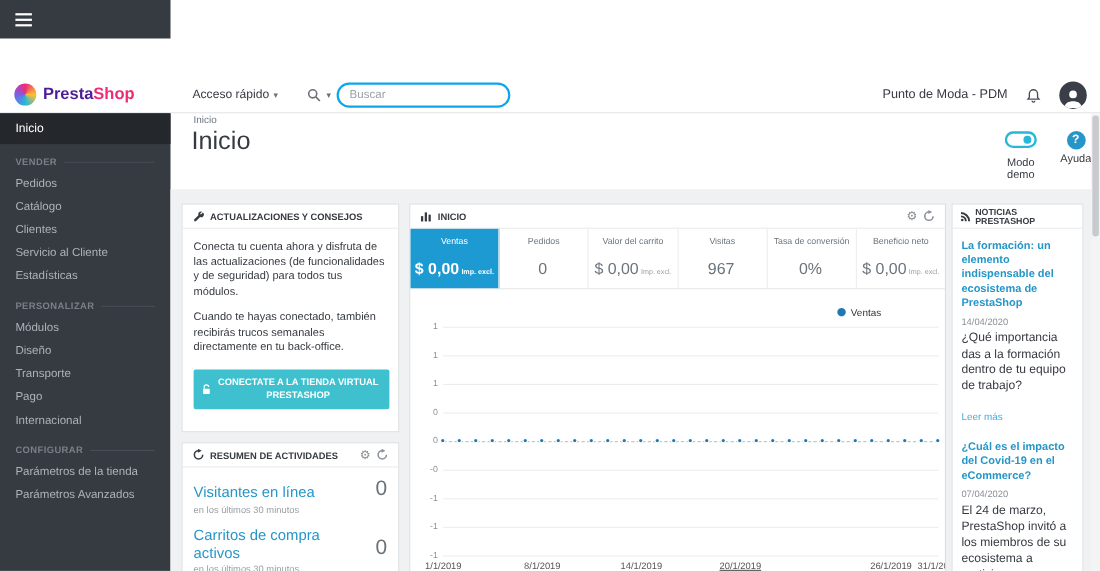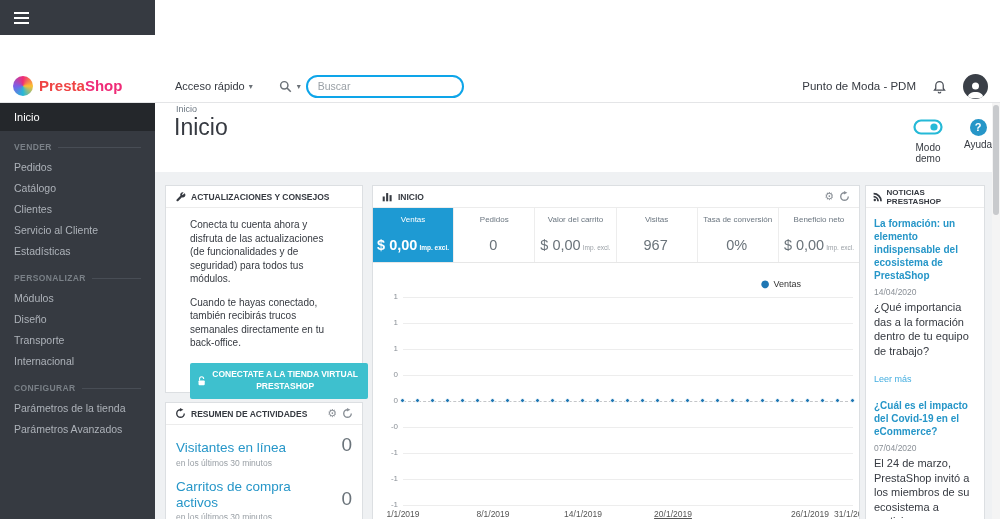--- a/index.html
+++ b/index.html
@@ -7,21 +7,21 @@
 body{position:relative;overflow:hidden;background:#fff;font-family:"Liberation Sans",sans-serif;color:#363a41}
 
 
 #burger{position:absolute;left:0;top:0;width:155px;height:35px;background:#363a41;display:flex;flex-direction:column;justify-content:center;gap:3px;padding-left:14px;cursor:pointer}
 #burger .bar{width:15px;height:2px;background:#fff}
 
 
 #topbar{position:absolute;left:0;top:70px;width:1000px;height:33px;background:#fff;border-bottom:1px solid #e4e5e7;display:flex;align-items:center}
 .logo{display:flex;align-items:center;gap:6px;width:155px;padding-left:13px;cursor:pointer}
 .logo-ico{width:20px;height:20px;border-radius:50%;background:conic-gradient(#ef2b77,#fdc02f,#25b9d7,#7b5fe8,#ef2b77);flex:0 0 auto}
-.lp{font-size:15px;font-weight:bold;color:#ef4444}
+.lp{font-size:15px;font-weight:bold;color:#4c1d95}
 .ls{font-size:15px;font-weight:bold;color:#ef2b77}
 .quick{margin-left:20px;font-size:11px;display:flex;align-items:center;gap:4px;cursor:pointer}
 .caret{font-size:8px;color:#6b7177}
 .searchzone{display:flex;align-items:center;margin-left:26px;gap:5px}
 #search-input{width:158px;height:23px;border:2px solid #0ea5e9;border-radius:12px;font-size:10.5px;padding:0 10px;color:#555;outline:none;font-family:inherit}
 #search-input::placeholder{color:#9aa0a6}
 .head-right{margin-left:auto;display:flex;align-items:center;gap:16px;padding-right:12px}
 .shopname{font-size:11.5px;cursor:pointer}
 .avatar{width:25px;height:25px;border-radius:50%;background:#3a3f47;overflow:hidden;display:flex;align-items:flex-end;justify-content:center;cursor:pointer}
 
@@ -43,21 +43,21 @@
 .help-circle{width:17px;height:17px;border-radius:50%;background:#2696c8;color:#fff;font-size:11px;font-weight:bold;line-height:17px;margin:0 auto;text-align:center}
 
 
 .panel{position:absolute;background:#fff;border:1px solid #dcdfe2}
 .phead{height:22px;display:flex;align-items:center;gap:5px;padding:0 9px;border-bottom:1px solid #ececec;font-size:8.5px;font-weight:bold;color:#363a41;flex:0 0 auto}
 .phead .sp{flex:1}
 .ico-gear{font-size:11px;color:#8a9097;cursor:pointer;line-height:1;font-family:"DejaVu Sans",sans-serif}
 .ico-btn{cursor:pointer;display:flex;align-items:center}
 
 #p-updates{left:165px;top:185px;width:198px;height:208px}
-#p-updates .pbody{padding:10px 24px 0;font-size:10px;line-height:1.35}
+#p-updates .pbody{padding:10px 10px 0;font-size:10px;line-height:1.35}
 #p-updates p+p{margin-top:10px}
 #connect-btn{margin:13px auto 0;display:flex;align-items:center;justify-content:center;gap:5px;width:178px;min-height:36px;background:#3ec0ce;border:none;border-radius:2px;color:#fff;font-size:8.5px;font-weight:bold;line-height:1.35;cursor:pointer;font-family:inherit;padding:4px 8px;text-align:center}
 
 #p-activity{left:165px;top:402px;width:198px;height:150px}
 .act-row{padding:9px 10px 2px;display:flex;flex-wrap:wrap;align-items:flex-end}
 .act-label{flex:1;font-size:13.5px;color:#2696c8;line-height:1.15;cursor:pointer}
 .act-value{font-size:19px;color:#6a737a;margin-left:6px}
 .act-sub{width:100%;font-size:8.5px;color:#9aa0a6;margin-top:2px}
 
 #p-dash{left:372px;top:185px;width:488px;height:375px;overflow:hidden}
@@ -141,20 +141,21 @@
   <div class="side-item">Catálogo</div>
   <div class="side-item">Clientes</div>
   <div class="side-item">Servicio al Cliente</div>
   <div class="side-item">Estadísticas</div>
   <div class="side-sec">
       <span>PERSONALIZAR</span>
     </div>
   <div class="side-item">Módulos</div>
   <div class="side-item">Diseño</div>
   <div class="side-item">Transporte</div>
+  <div class="side-item">Pago</div>
   <div class="side-item">Internacional</div>
   <div class="side-sec">
       <span>CONFIGURAR</span>
     </div>
   <div class="side-item">Parámetros de la tienda</div>
   <div class="side-item">Parámetros Avanzados</div>
 </aside>
 
 <div id="content-bg"></div>
 

